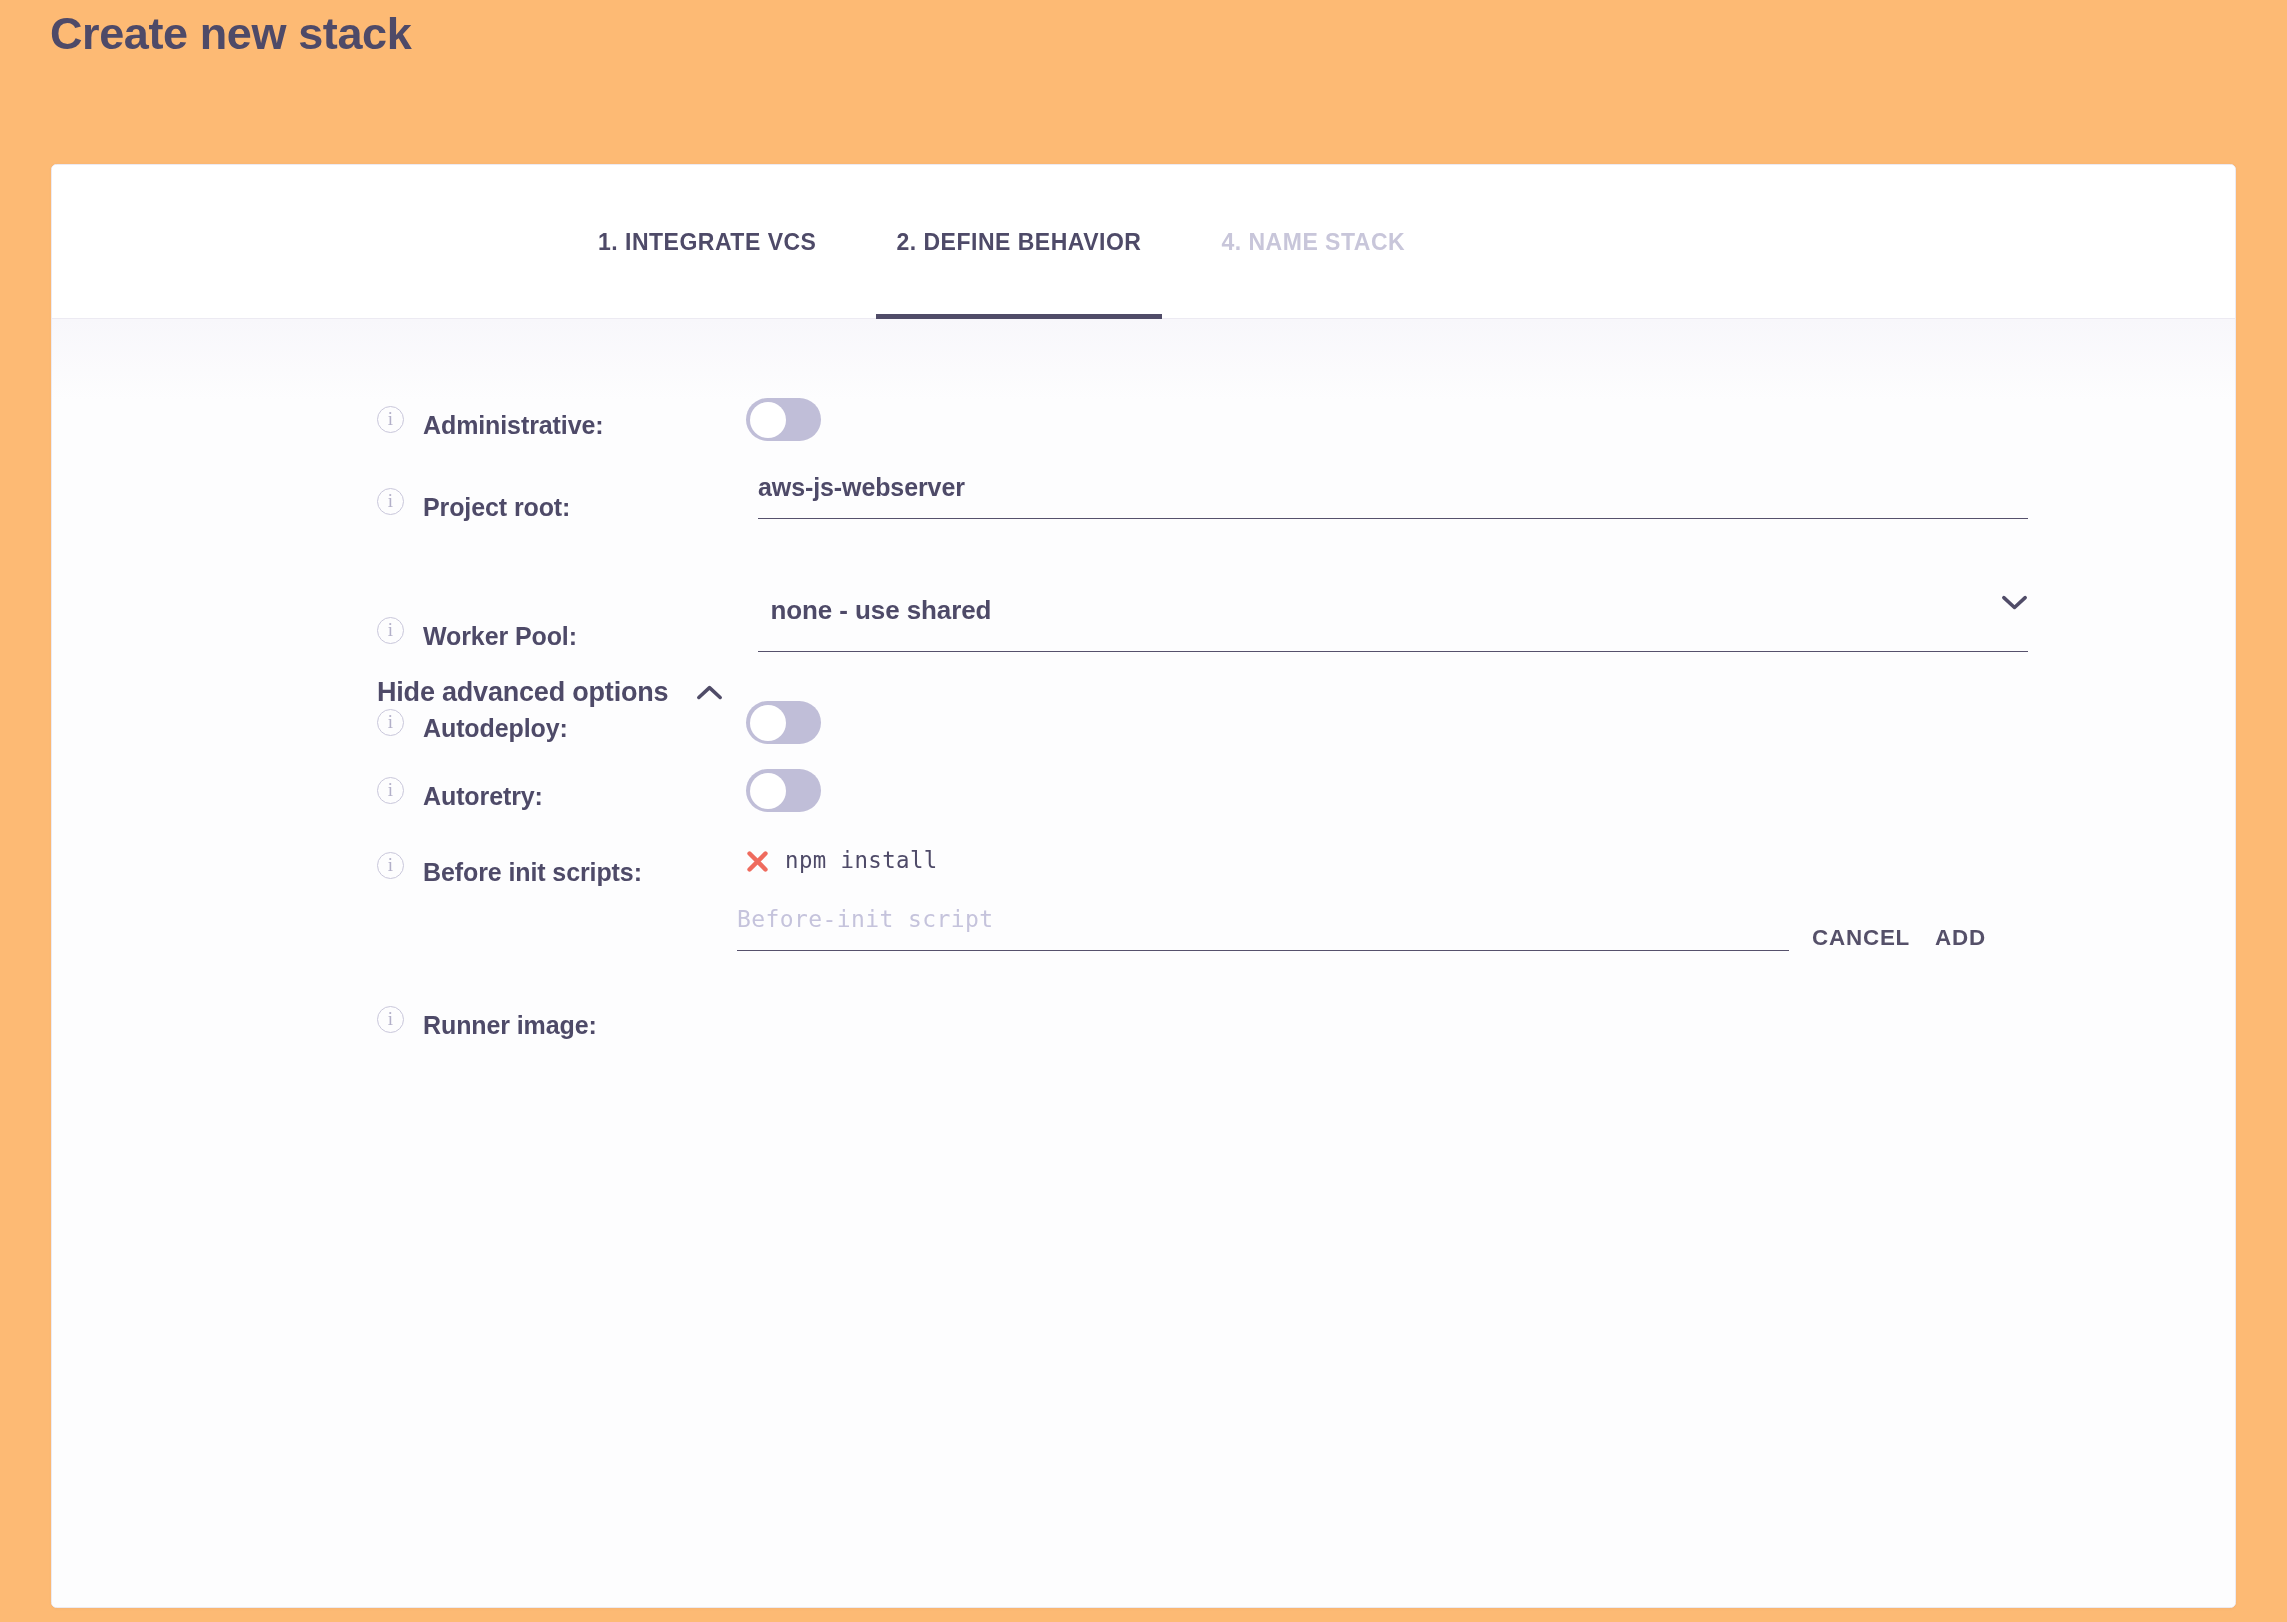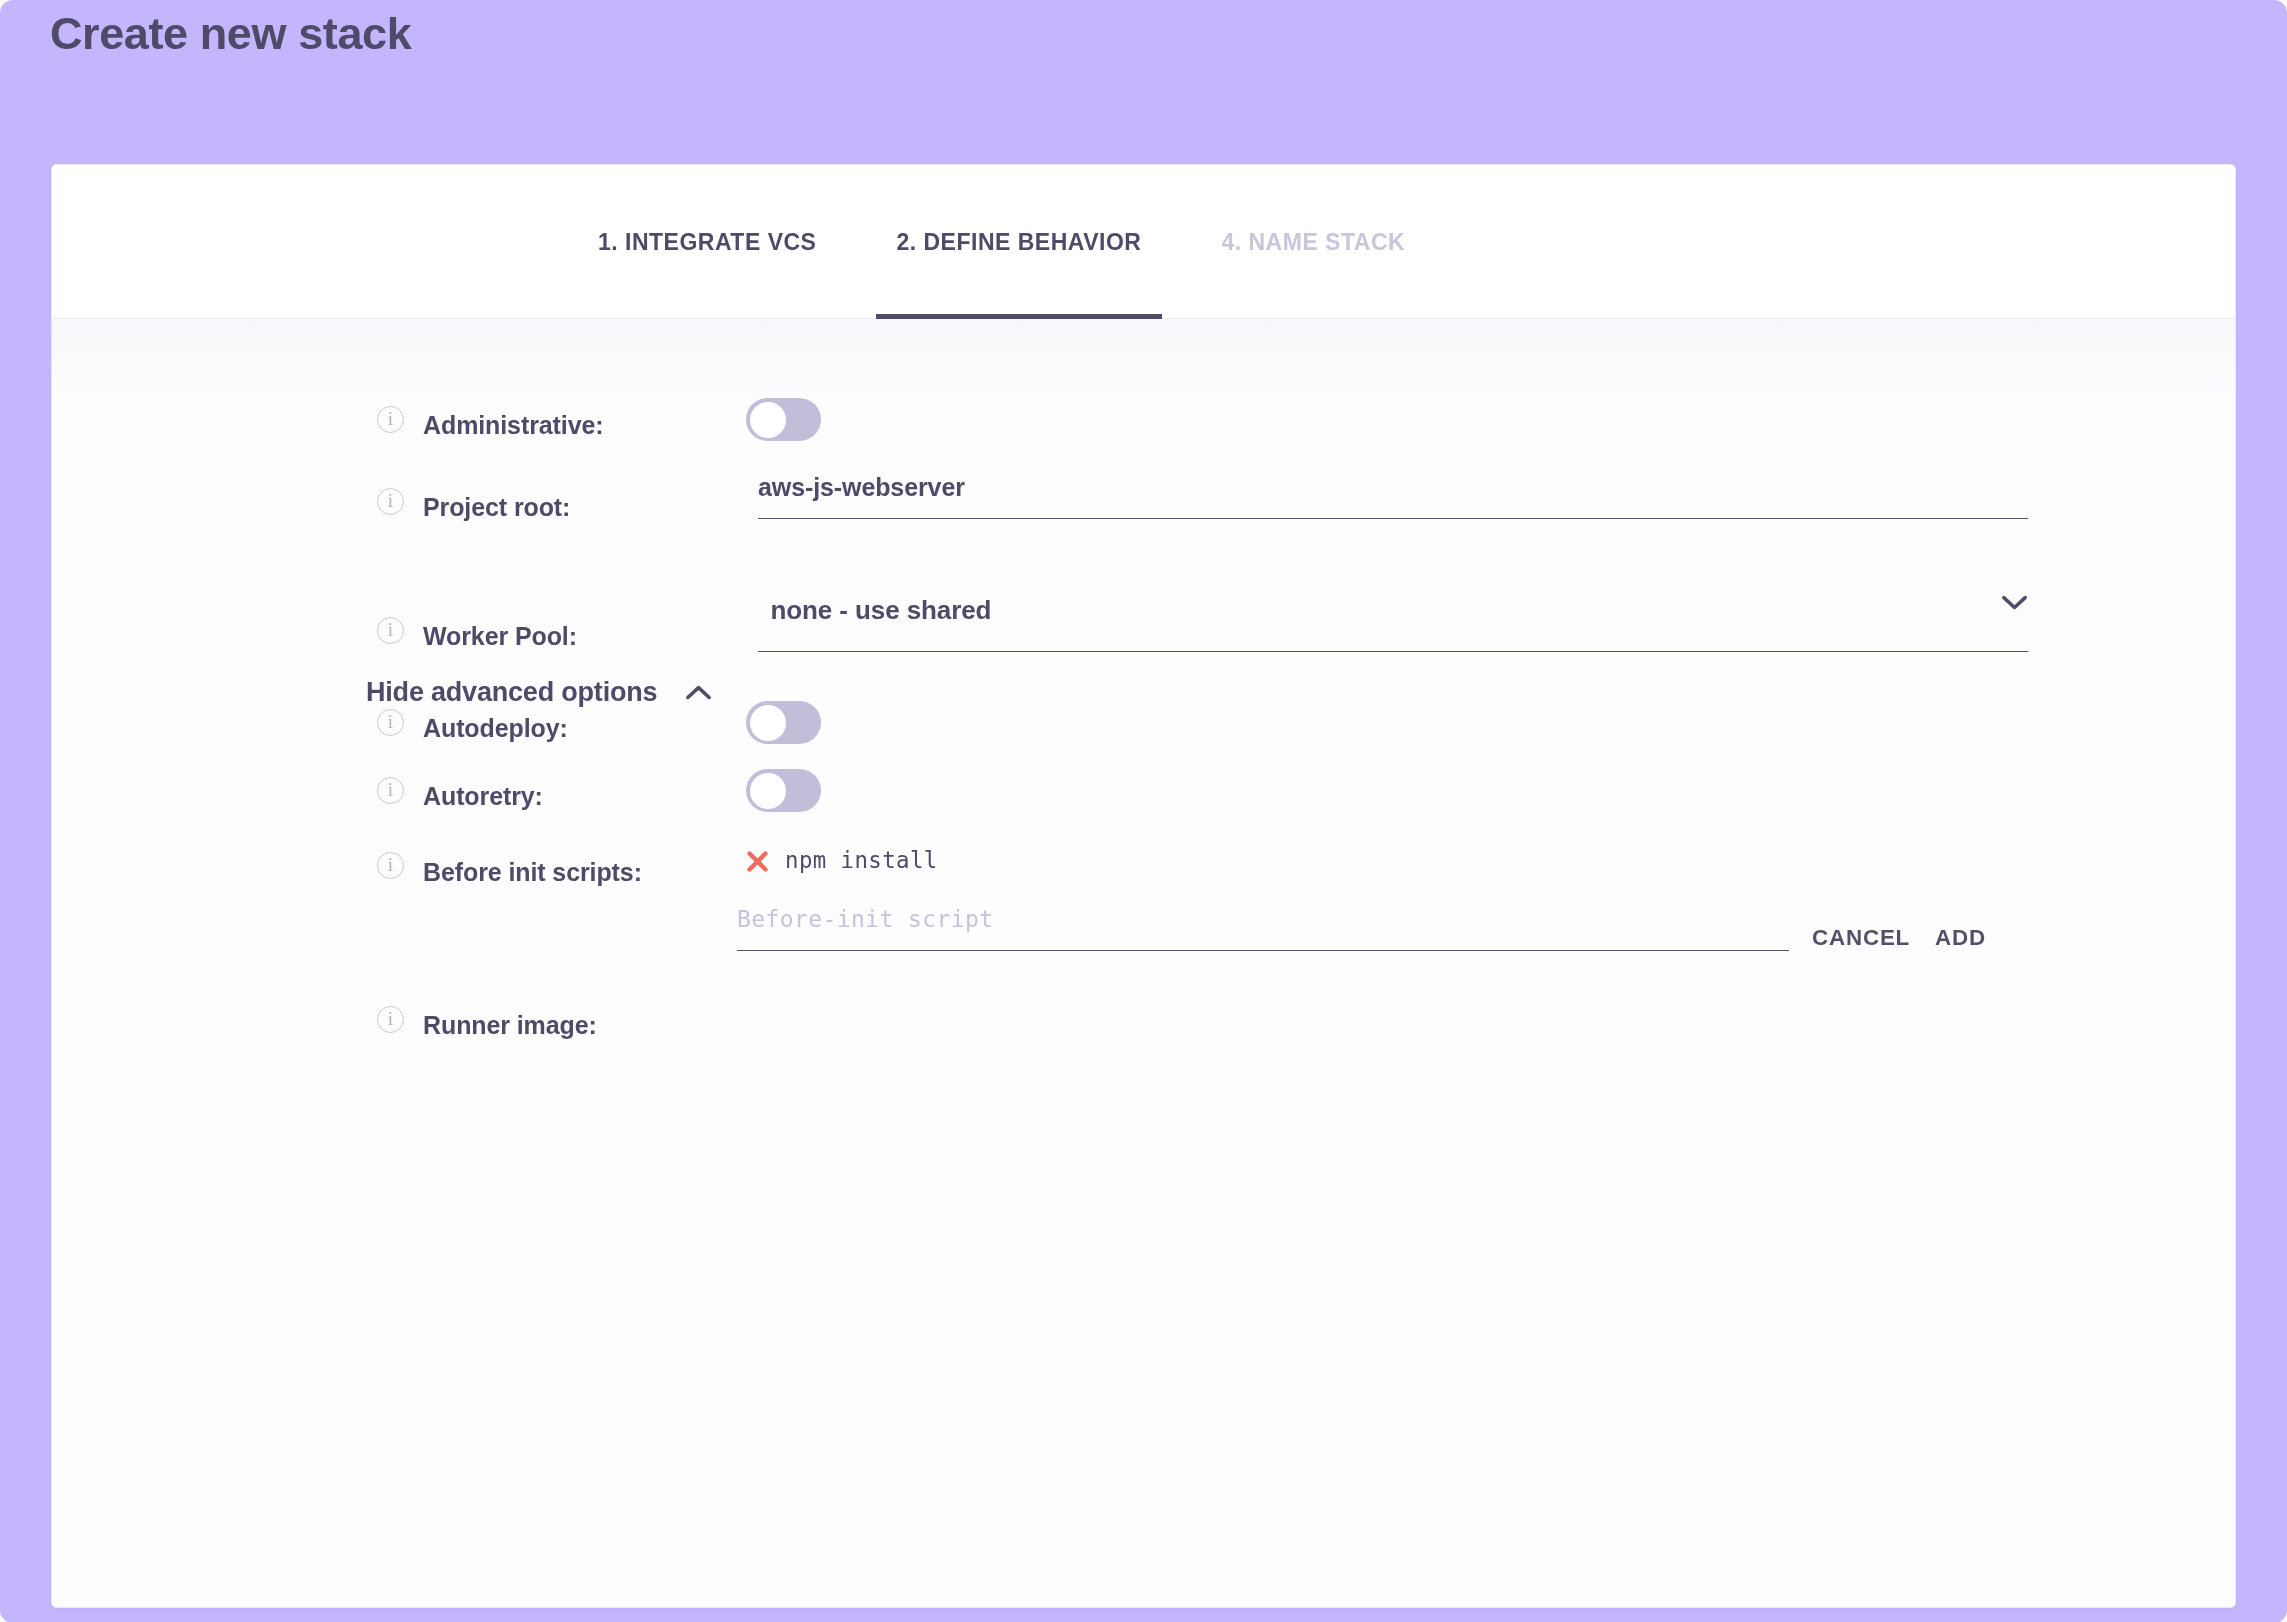--- a/index.html
+++ b/index.html
@@ -7,23 +7,22 @@
   html, body {
     margin: 0; padding: 0;
     width: 2287px; height: 1623px;
     background: #fafafb;
     font-family: "Liberation Sans", sans-serif;
     -webkit-font-smoothing: antialiased;
   }
   .page {
     position: relative;
     width: 2287px; height: 1623px;
-    background: #c4b5fd;
+    background: #fdba74;
     overflow: hidden;
-    border-radius: 13px;
   }
 
   
   .page-title {
     position: absolute;
     left: 50px; top: 7.2px;
     font-size: 45px;
     font-weight: 700;
     letter-spacing: -0.4px;
     color: #4e4a68;
@@ -172,21 +171,21 @@
   }
   .chev {
     margin-left: auto;
     width: 27px; height: 16px;
     flex: 0 0 auto;
   }
 
   
   .advanced-link {
     position: absolute;
-    left: 314px;
+    left: 325px;
     display: flex;
     align-items: center;
     cursor: pointer;
     user-select: none;
     gap: 8px;
   }
   .advanced-link .txt {
     font-size: 27px;
     font-weight: 700;
     color: #4e4a68;

